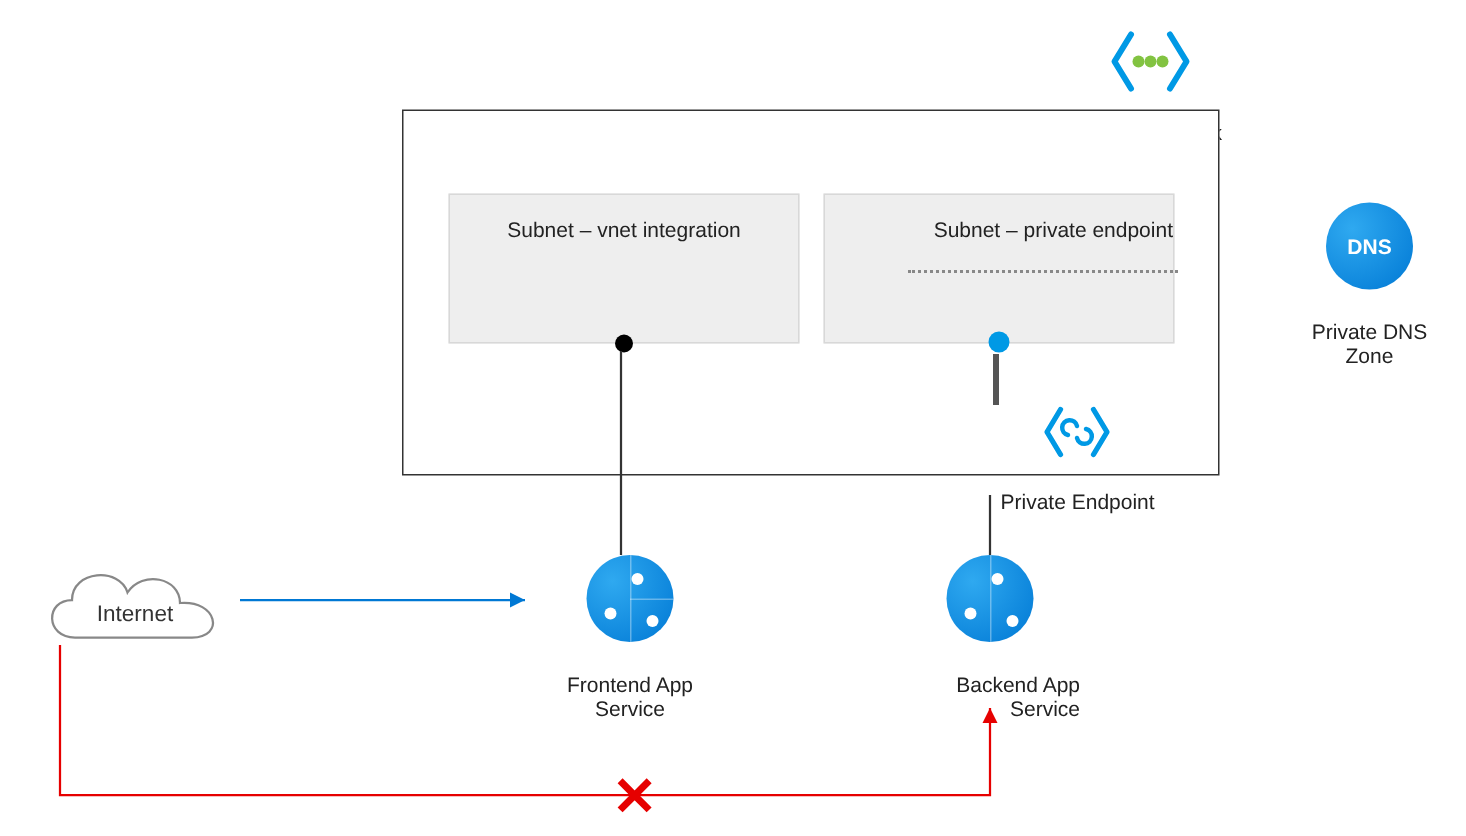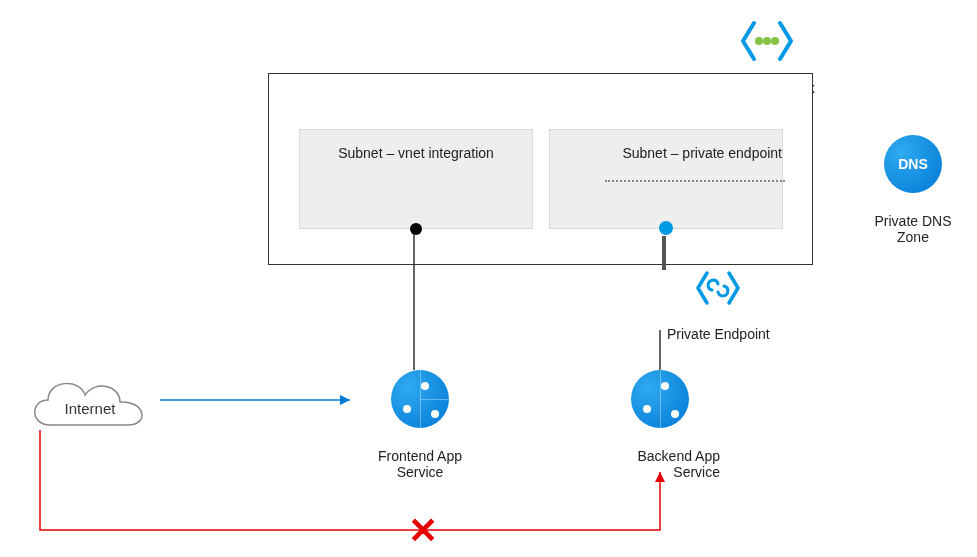--- a/index.html
+++ b/index.html
@@ -10,21 +10,21 @@
       font-family: 'Segoe UI', Arial, sans-serif;
       position: relative;
       font-size: 14px;
       color: #222;
     }
     .vnet-box {
       position: absolute;
       left: 268px;
       top: 73px;
       width: 545px;
-      height: 192px;
+      height: 244px;
       border: 1px solid #333;
       background: #fff;
     }
     .subnet-box {
       position: absolute;
       top: 55px;
       width: 234px;
       height: 100px;
       background: #eee;
       border: 1px solid #d8d8d8;

